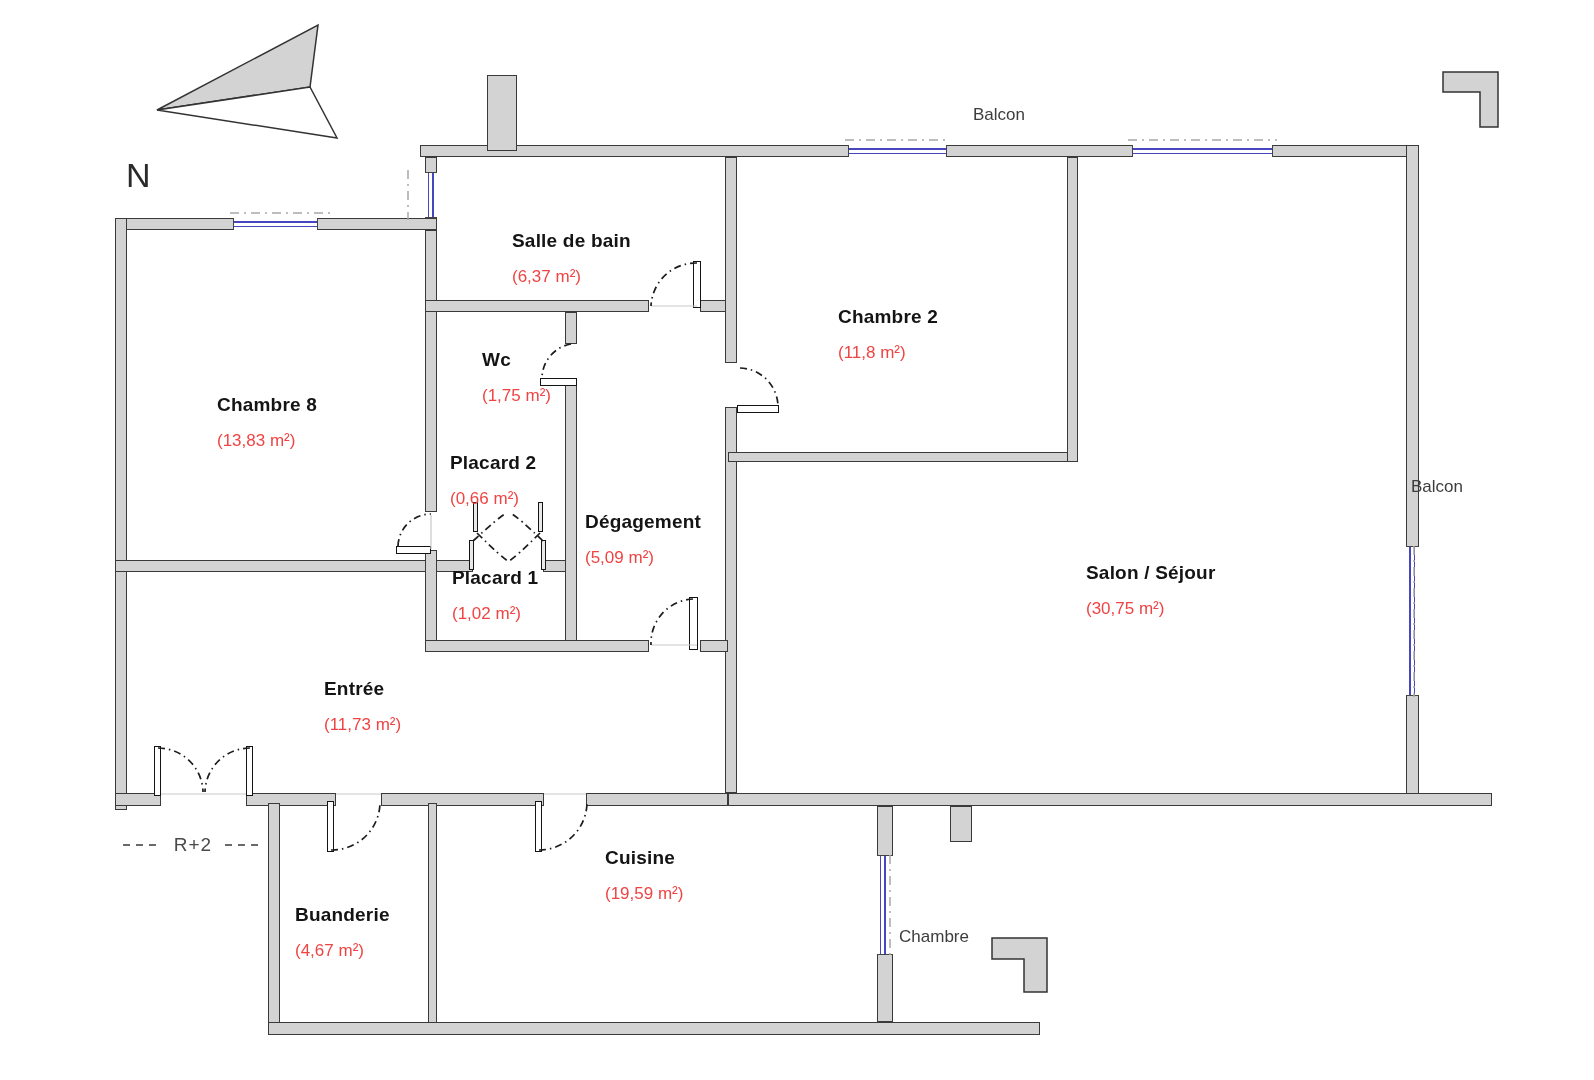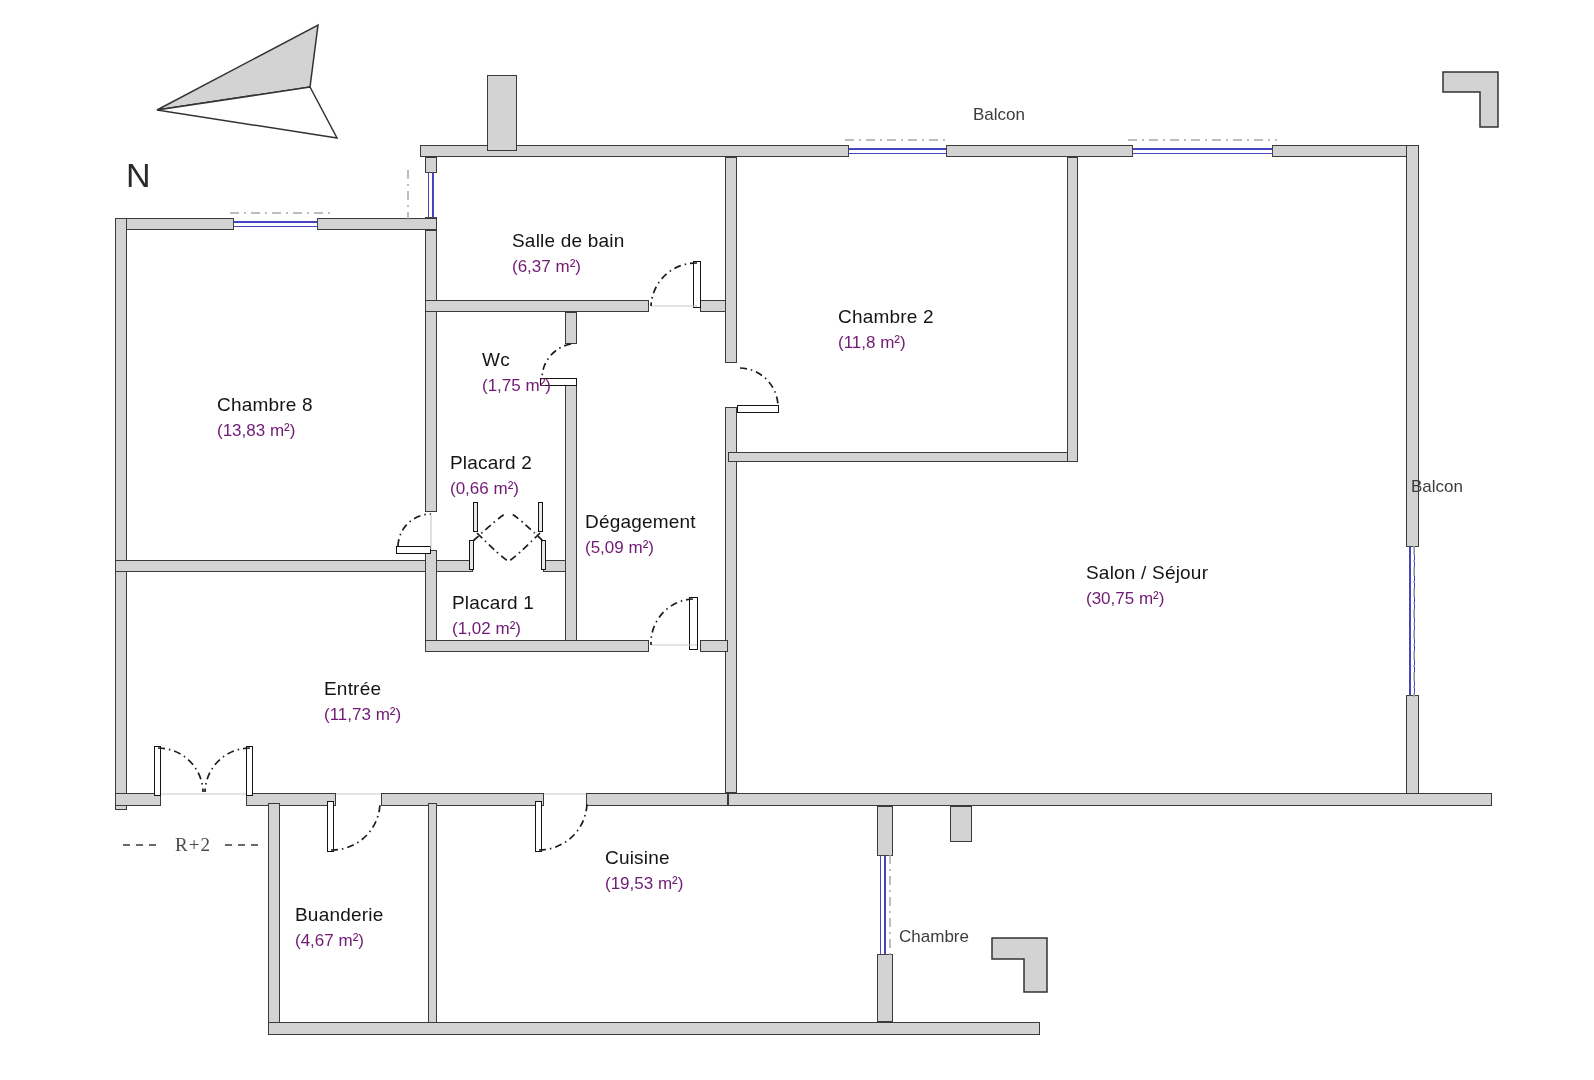--- a/index.html
+++ b/index.html
@@ -10,25 +10,25 @@
   #plan-svg{position:absolute;left:0;top:0;z-index:5;pointer-events:none;}
   .wall{position:absolute;background:#d3d3d3;border:1.5px solid #3a3a3a;box-sizing:border-box;z-index:2;}
   .window{position:absolute;box-sizing:border-box;z-index:3;}
   .window.h{border-left:1.5px solid #444;border-right:1.5px solid #444;
     background:linear-gradient(to bottom,#fff 0 3px,#4646c0 3px 4.5px,#fff 4.5px 7.5px,#4646c0 7.5px 9px,#fff 9px 100%);}
   .window.v{border-top:1.5px solid #444;border-bottom:1.5px solid #444;
     background:linear-gradient(to right,#fff 0 3px,#4646c0 3px 4.5px,#fff 4.5px 7.5px,#4646c0 7.5px 9px,#fff 9px 100%);}
   .leaf{position:absolute;background:#ffffff;border:1.5px solid #141414;box-sizing:border-box;z-index:4;}
   .jamb{position:absolute;background:#e8e8e8;border:1.5px solid #141414;box-sizing:border-box;z-index:4;}
   .room-label{position:absolute;z-index:6;white-space:nowrap;line-height:1.2;}
-  .rname{font-size:19px;font-weight:400;color:#141414;letter-spacing:.2px;}
-  .rarea{font-size:17px;color:#701a75;margin-top:4px;}
+  .rname{font-size:19px;font-weight:700;color:#141414;letter-spacing:.2px;}
+  .rarea{font-size:17px;color:#ef4444;margin-top:14px;}
   .outlabel{position:absolute;transform:translate(-50%,-50%);font-size:17px;color:#3d3d3d;z-index:6;white-space:nowrap;}
   #n-label{position:absolute;left:126px;top:156px;font-size:34px;color:#2a2a2a;z-index:6;}
-  #r2-label{position:absolute;left:193px;top:845px;transform:translate(-50%,-50%);font-size:19px;color:#4a4a4a;z-index:6;letter-spacing:1px;font-family:Liberation Serif, serif;}
+  #r2-label{position:absolute;left:193px;top:845px;transform:translate(-50%,-50%);font-size:19px;color:#4a4a4a;z-index:6;letter-spacing:1px;}
 </style>
 </head>
 <body>
 
 <div id="stage">
 
   <svg id="plan-svg" width="1594" height="1080" viewBox="0 0 1594 1080">
 
     <g>
       <polygon points="157,110 318,25 310,87" fill="#d3d3d3" stroke="#333" stroke-width="1.5"></polygon>
@@ -145,21 +145,21 @@
     <div class="rarea">(1,75 m²)</div>
   </div>
   <div class="room-label" style="left:450px;top:452px">
     <div class="rname">Placard 2</div>
     <div class="rarea">(0,66 m²)</div>
   </div>
   <div class="room-label" style="left:585px;top:511px">
     <div class="rname">Dégagement</div>
     <div class="rarea">(5,09 m²)</div>
   </div>
-  <div class="room-label" style="left:452px;top:592px">
+  <div class="room-label" style="left:452px;top:567px">
     <div class="rname">Placard 1</div>
     <div class="rarea">(1,02 m²)</div>
   </div>
   <div class="room-label" style="left:217px;top:394px">
     <div class="rname">Chambre 8</div>
     <div class="rarea">(13,83 m²)</div>
   </div>
   <div class="room-label" style="left:838px;top:306px">
     <div class="rname">Chambre 2</div>
     <div class="rarea">(11,8 m²)</div>
@@ -171,21 +171,21 @@
   <div class="room-label" style="left:324px;top:678px">
     <div class="rname">Entrée</div>
     <div class="rarea">(11,73 m²)</div>
   </div>
   <div class="room-label" style="left:295px;top:904px">
     <div class="rname">Buanderie</div>
     <div class="rarea">(4,67 m²)</div>
   </div>
   <div class="room-label" style="left:605px;top:847px">
     <div class="rname">Cuisine</div>
-    <div class="rarea">(19,53 m²)</div>
+    <div class="rarea">(19,59 m²)</div>
   </div>
 
   <div class="outlabel" style="left:999px;top:115px">Balcon</div>
   <div class="outlabel" style="left:1437px;top:487px">Balcon</div>
   <div class="outlabel" style="left:934px;top:937px">Chambre</div>
   <div id="n-label">N</div>
   <div id="r2-label">R+2</div>
 
 </div>
 

